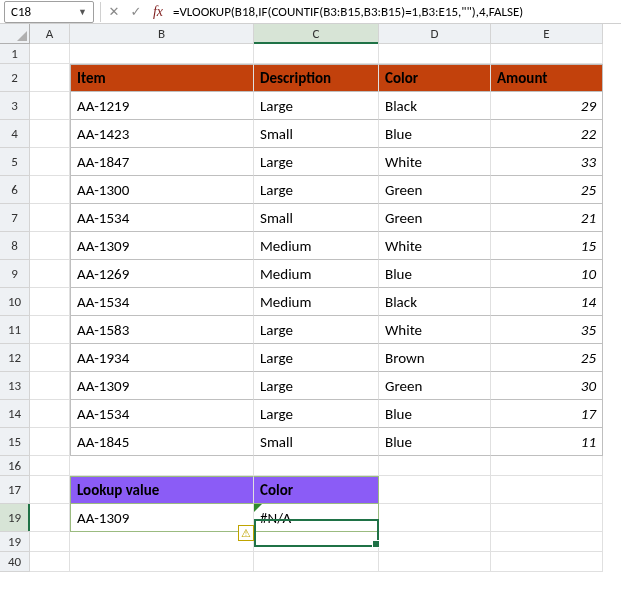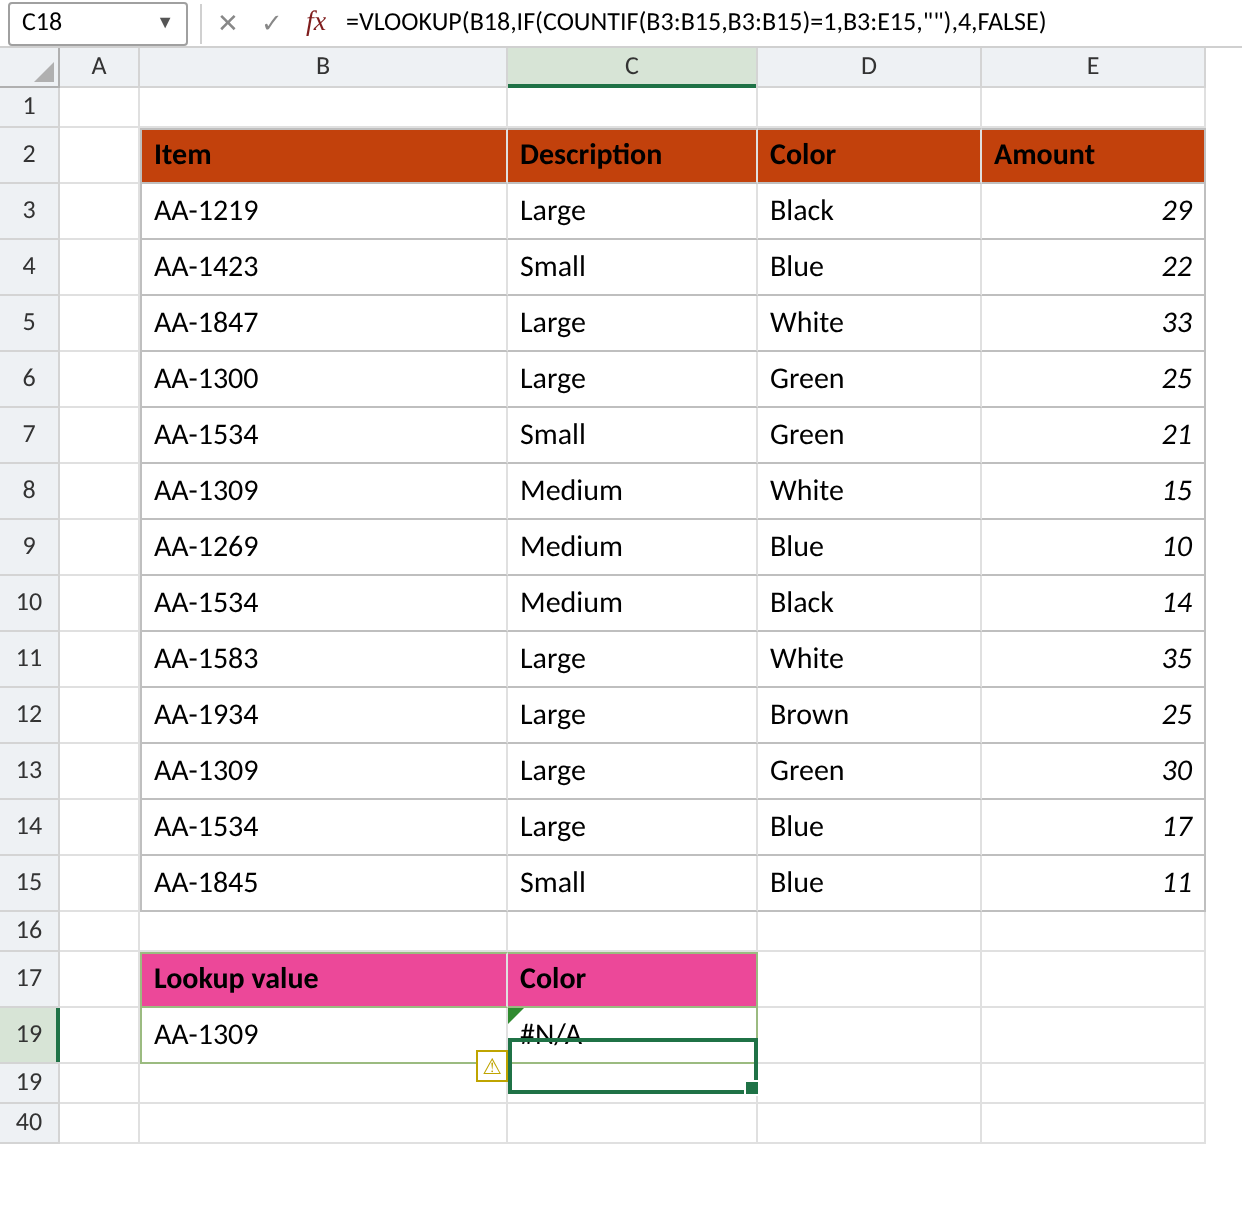--- a/index.html
+++ b/index.html
@@ -126,21 +126,21 @@
     border-bottom: 1px solid #bfbfbf;
   }
   .rb { border-right: 1px solid #bfbfbf; }
   .lb { border-left: 1px solid #bfbfbf; }
   .tbl-cell {
     background: #fff;
     border-bottom: 1px solid #bfbfbf;
   }
   .ralign { justify-content: flex-end; font-style: italic; }
   .lookhdr {
-    background: #ec4899;
+    background: #8b5cf6;
     font-weight: bold;
     border-top: 1px solid #9bbb80;
     border-bottom: 1px solid #9bbb80;
   }
   .lookcell {
     background: #fff;
     border-bottom: 1px solid #9bbb80;
   }
   .glb { border-left: 1px solid #9bbb80; }
   .grb { border-right: 1px solid #9bbb80; }

